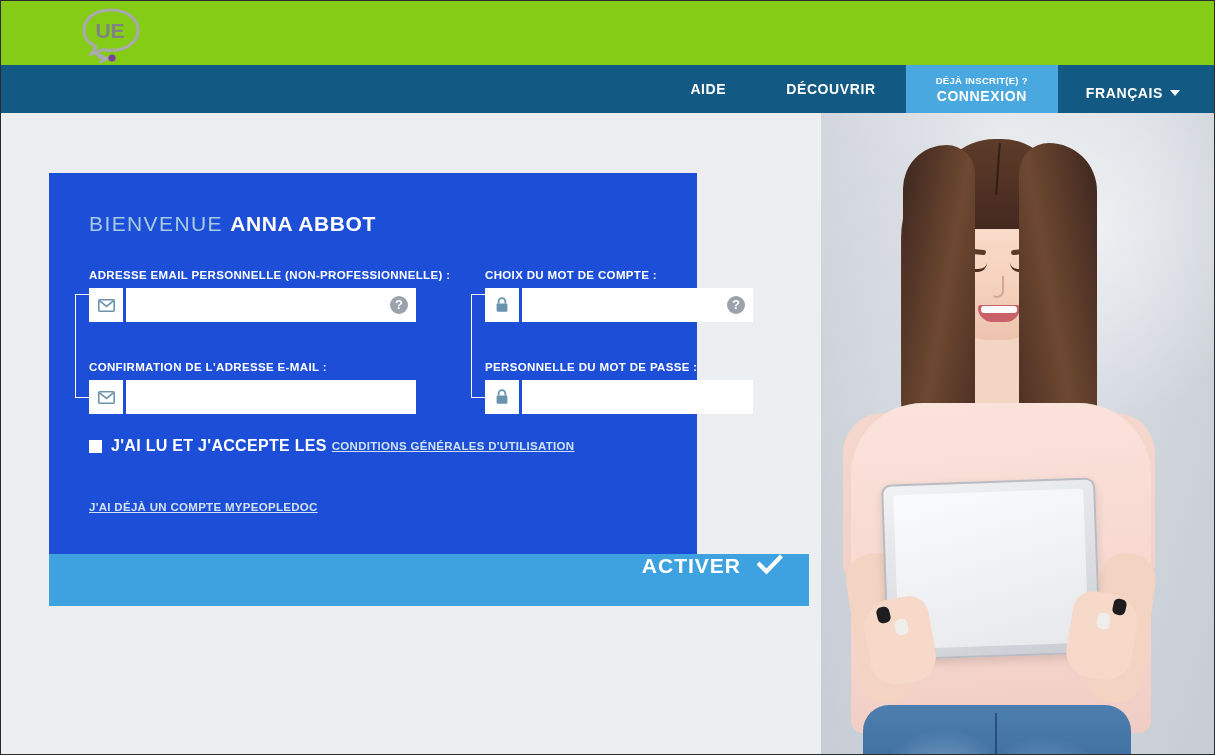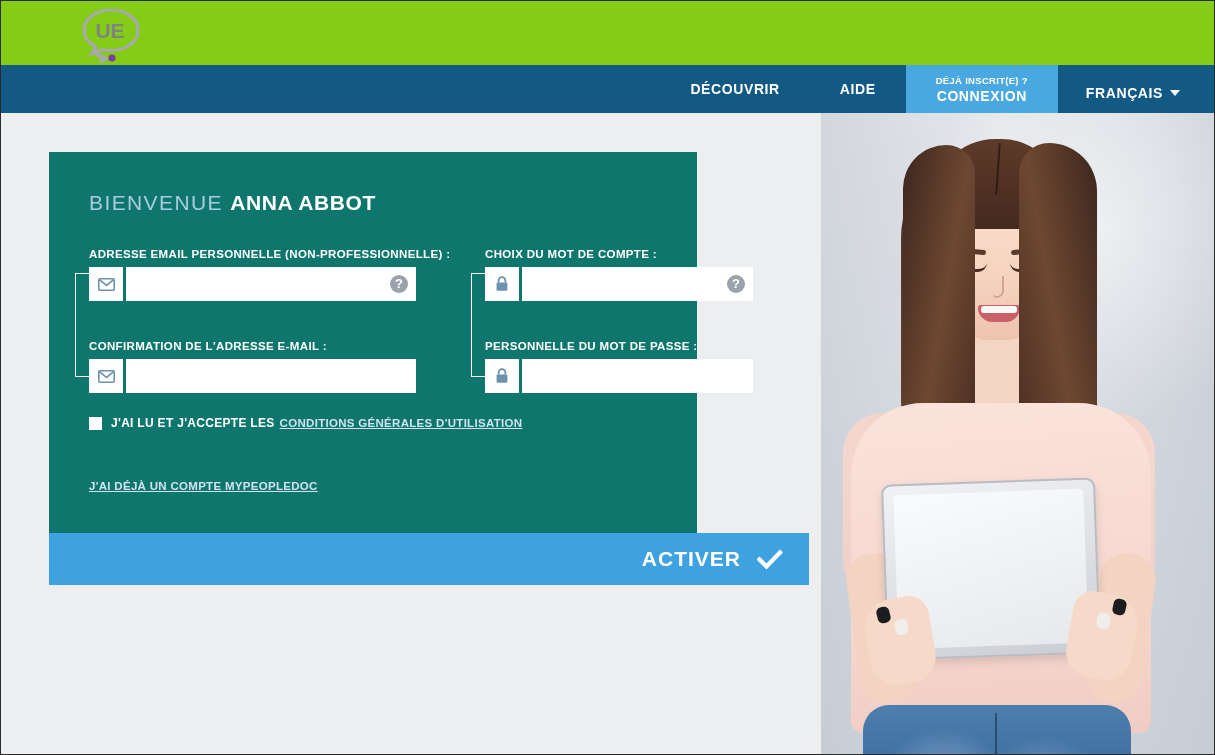--- a/index.html
+++ b/index.html
@@ -297,24 +297,24 @@
     position: absolute;
     left: 174px; top: 600px;
     width: 2px; height: 155px;
     background: rgba(22,44,70,0.55);
   }
 
   
   .panel {
     position: absolute;
     left: 48px;
-    top: 151px;
+    top: 172px;
     width: 648px;
     height: 433px;
-    background: #0f766e;
+    background: #1d4ed8;
   }
   .welcome {
     position: absolute;
     left: 40px;
     top: 39px;
     font-size: 21px;
     letter-spacing: 1.4px;
     color: #a9cbe2;
     font-weight: normal;
   }
@@ -413,21 +413,21 @@
   .cbx {
     width: 13px;
     height: 13px;
     background: #ffffff;
     border: none;
     margin-right: 9px;
     cursor: pointer;
     flex: 0 0 13px;
   }
   .cbx-text {
-    font-size: 12px;
+    font-size: 16px;
     font-weight: bold;
     letter-spacing: 0.3px;
     color: #ffffff;
     white-space: nowrap;
   }
   .terms-link {
     font-size: 11.5px;
     font-weight: bold;
     letter-spacing: 0.3px;
     color: #cfe2ef;
@@ -451,21 +451,21 @@
 
   
   .activate-bar {
     position: absolute;
     left: 0;
     bottom: 0;
     width: 760px;
     height: 52px;
     background: #3fa2e0;
     display: flex;
-    align-items: center;
+    align-items: flex-start;
     justify-content: flex-end;
     padding-right: 26px;
     cursor: pointer;
   }
   .activate-label {
     color: #ffffff;
     font-size: 21px;
     font-weight: bold;
     letter-spacing: 1px;
     margin-right: 16px;
@@ -485,25 +485,25 @@
         <text x="31" y="33" font-family="Liberation Sans, sans-serif" font-size="21" font-weight="bold" fill="#808285" text-anchor="middle" letter-spacing="0">UE</text>
         <circle cx="33" cy="53" r="3.6" fill="#7a3fa0"></circle>
       </svg>
     </div>
   </div>
 
   <div class="nav-bar">
     <div class="nav-items">
 
       <div class="nav-item">
+        <span class="main-label">AIDE</span>
+      </div>
+
+      <div class="nav-item">
         <span class="main-label">DÉCOUVRIR</span>
-      </div>
-
-      <div class="nav-item">
-        <span class="main-label">AIDE</span>
       </div>
 
       <div class="nav-item active">
         <span class="sub">DÉJÀ INSCRIT(E) ?</span>
         <span class="main-label">CONNEXION</span>
       </div>
 
       <div class="nav-item lang">
         <span class="main-label">
           <span>FRANÇAIS</span><span class="caret"></span>

